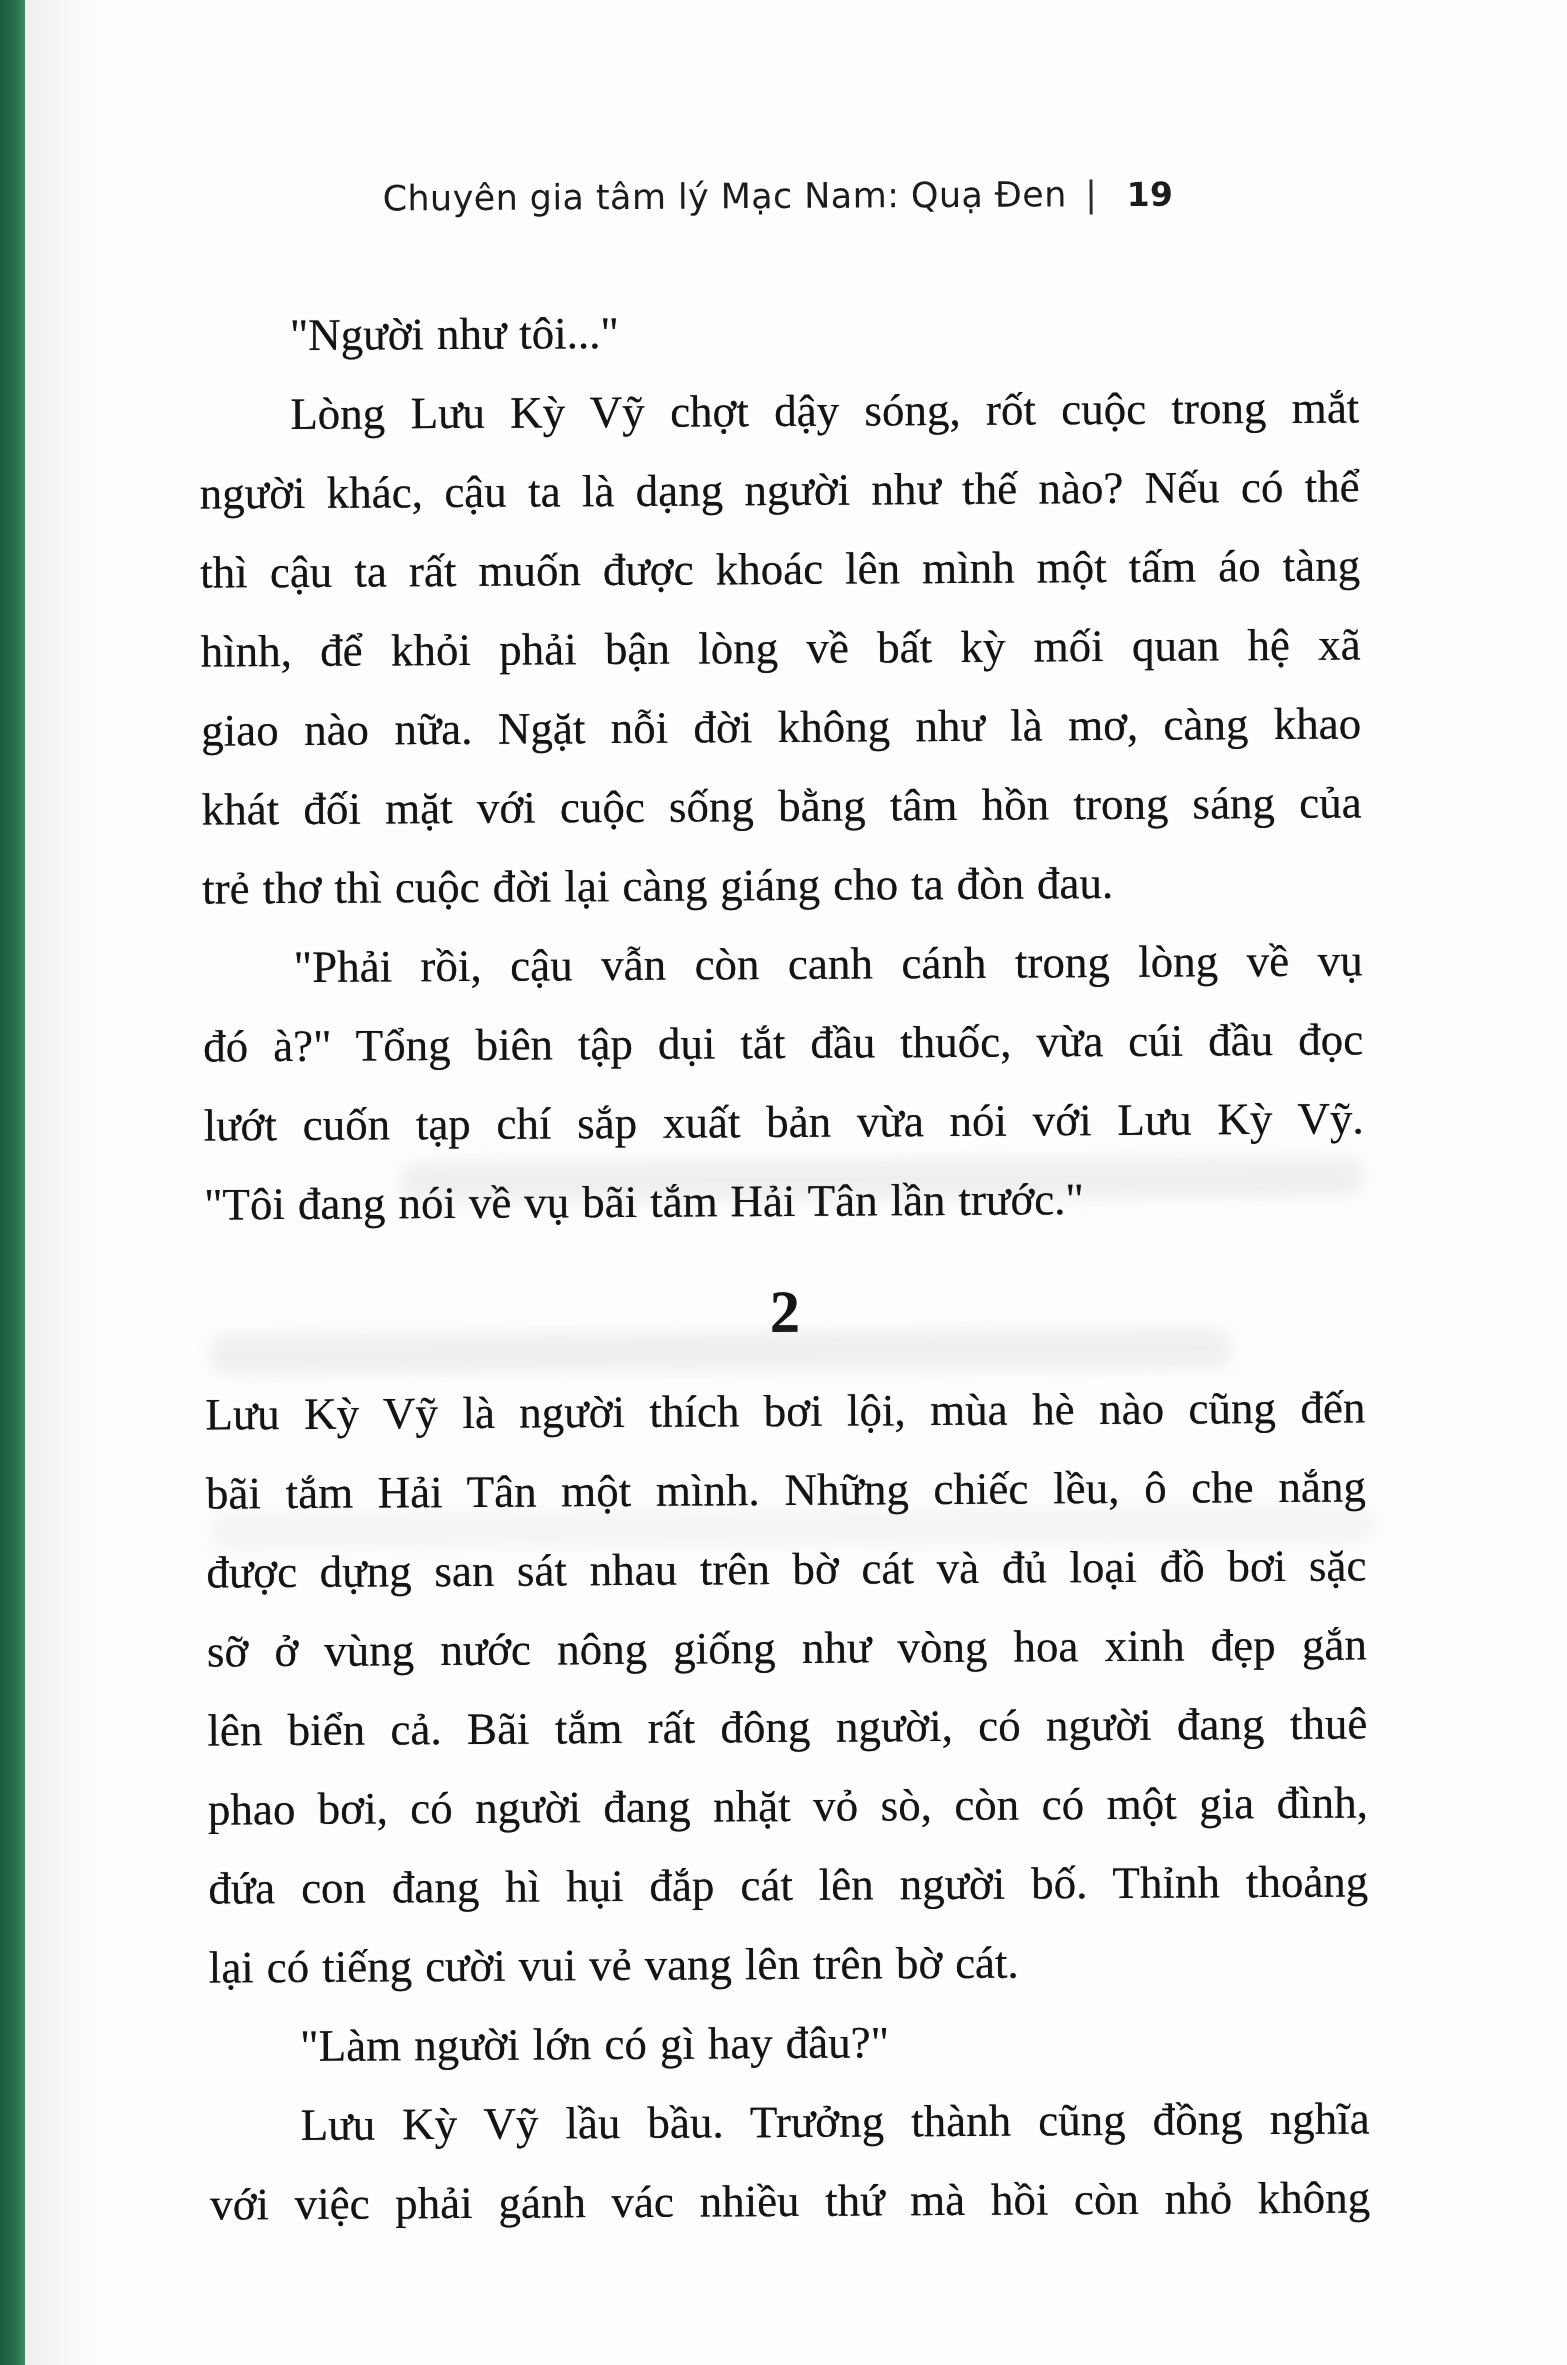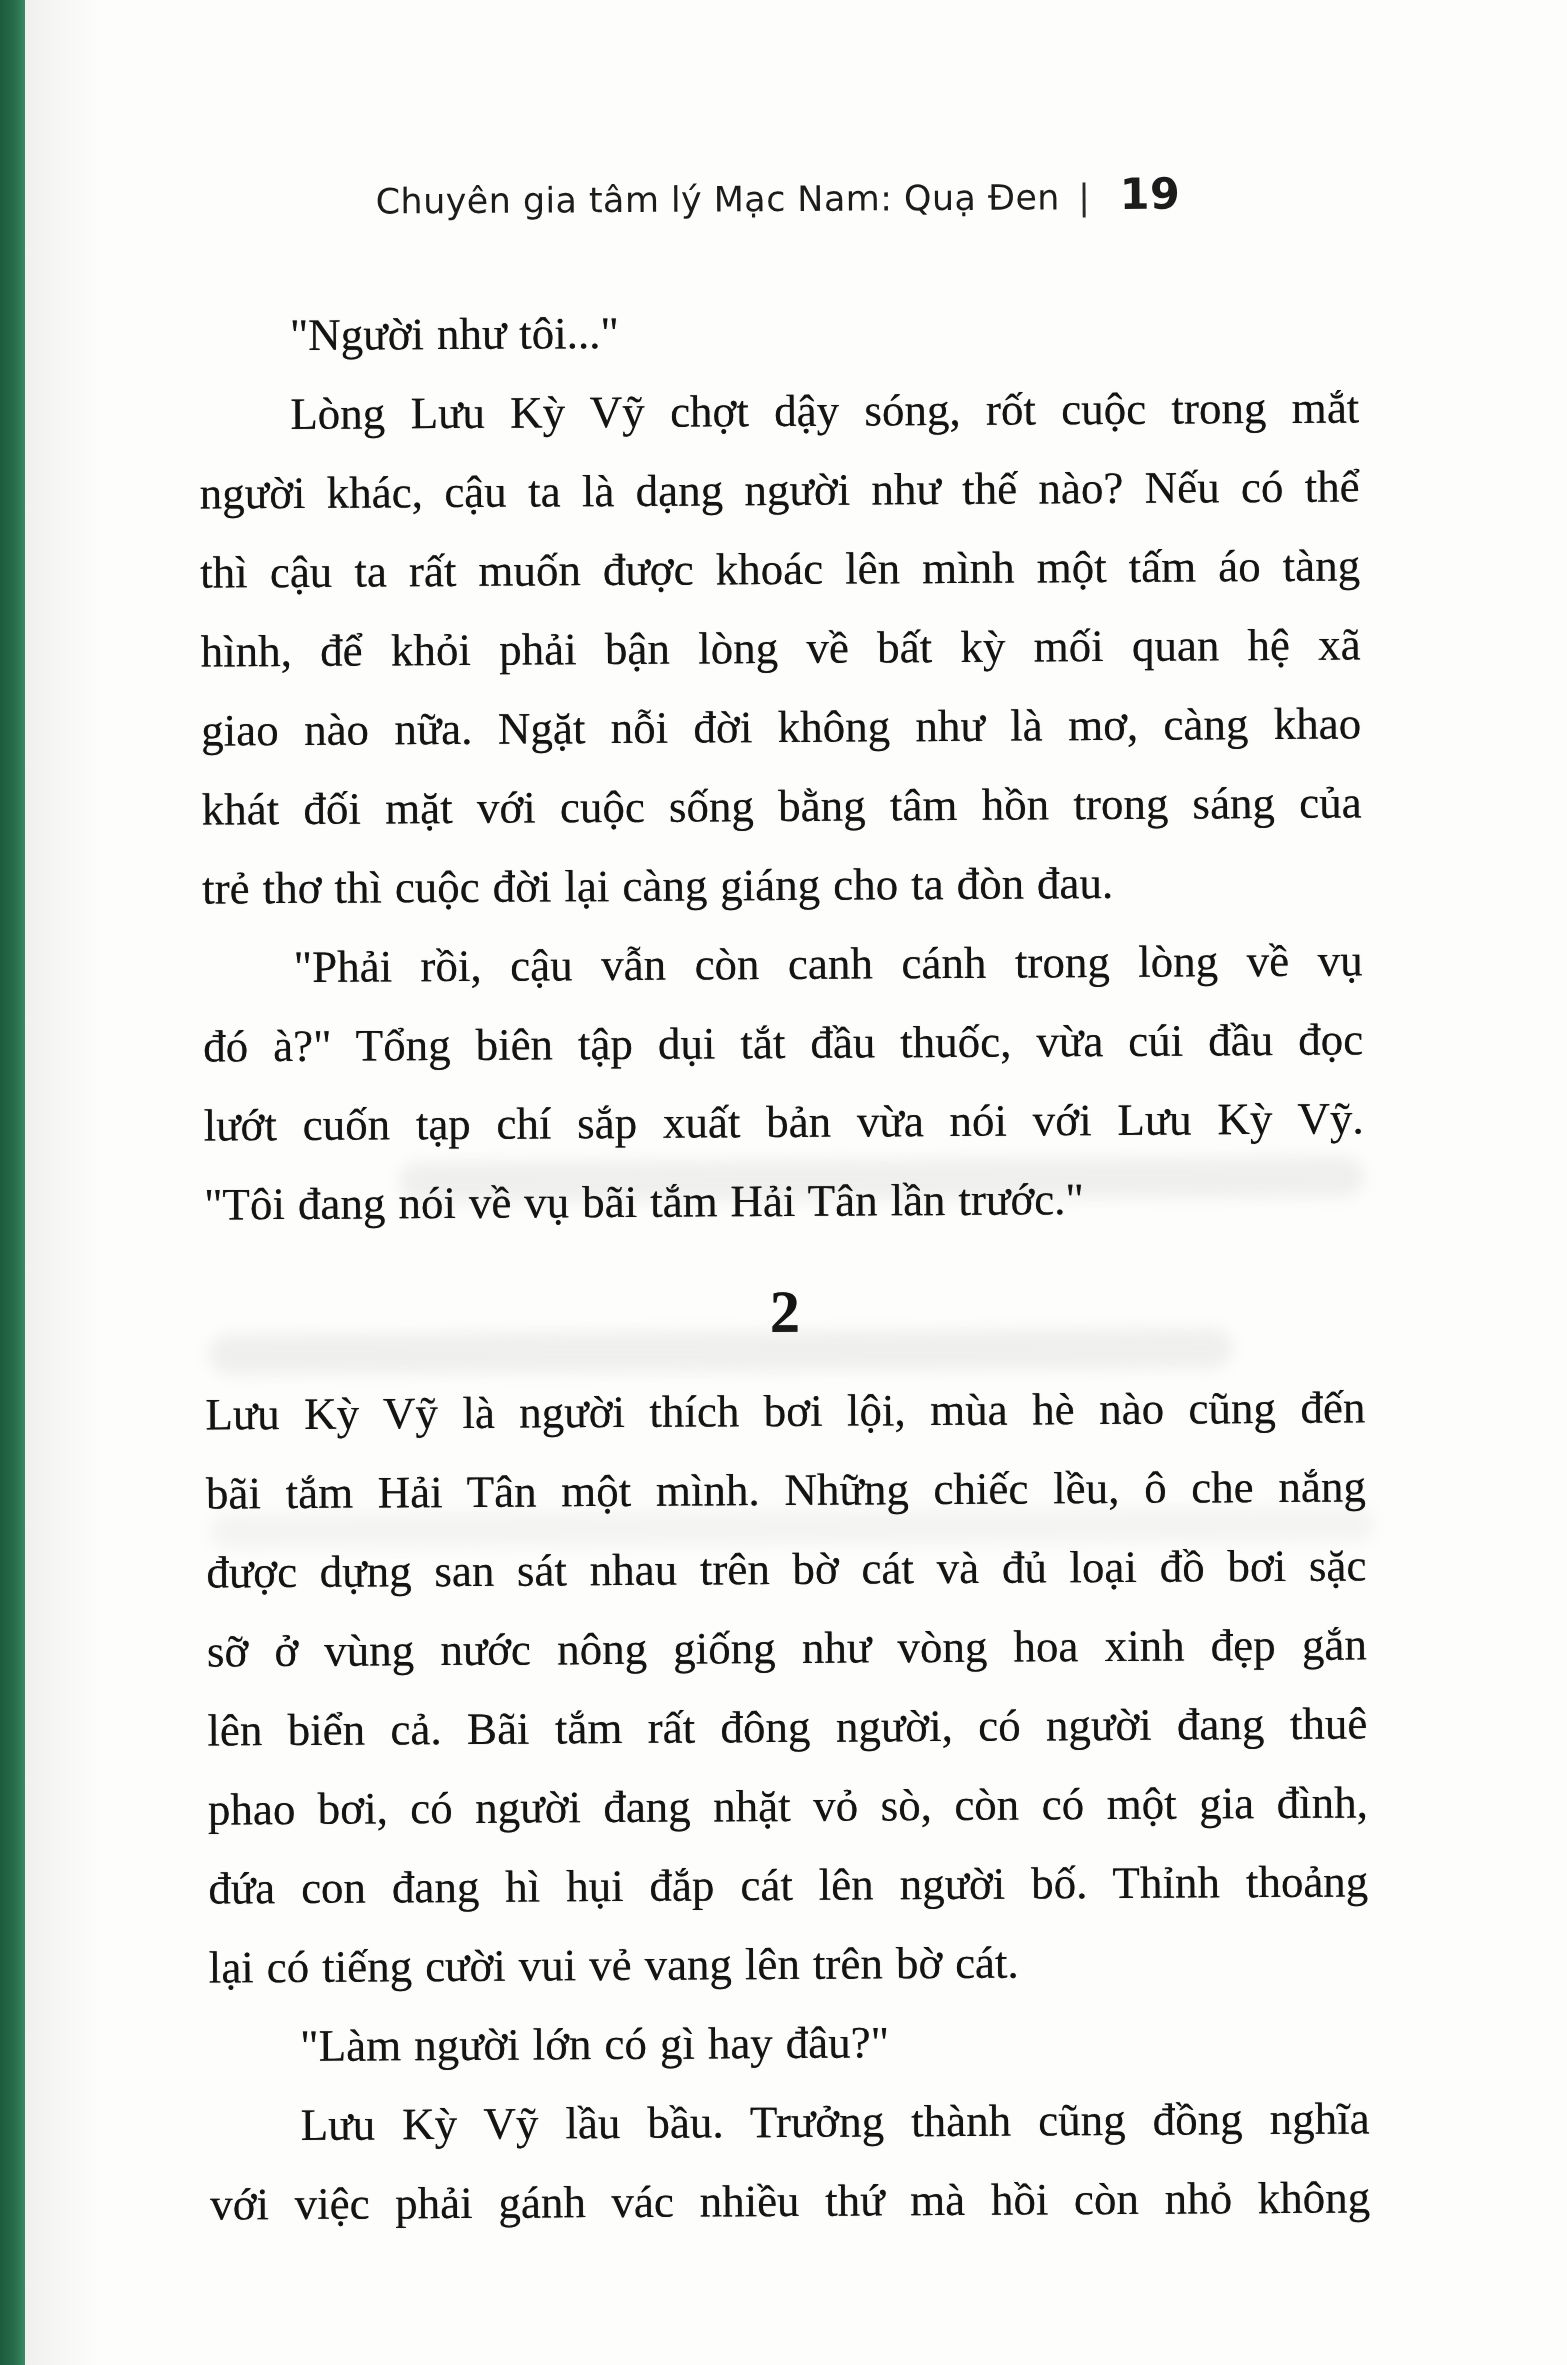--- a/index.html
+++ b/index.html
@@ -27,21 +27,21 @@
     color:var(--ink,#141414);
   }
   .running-header{
     position:absolute;top:171px;left:0;width:100%;
     text-align:center;
     font-family:"DejaVu Sans", sans-serif;
     font-size:35px;line-height:50px;color:#1c1c1c;letter-spacing:0.4px;
     white-space:nowrap;
   }
   .running-header .sep{margin:0 18.3px;font-weight:400;color:#2a2a2a;}
-  .running-header .pagenum{font-weight:700;font-size:43px;margin-left:11px;}
+  .running-header .pagenum{font-weight:700;font-size:33px;margin-left:11px;}
   .lines{position:absolute;left:0;width:100%;}
   #lines-1{top:293px;height:948px;}
   #lines-2{top:1372px;height:869px;}
   .line{
     position:absolute;left:0;width:100%;height:79px;
     font-size:45px;line-height:79px;
     word-spacing:1.7px;
     text-shadow:0 0 0.7px rgba(0,0,0,0.65);
     z-index:2;
     white-space:normal;

